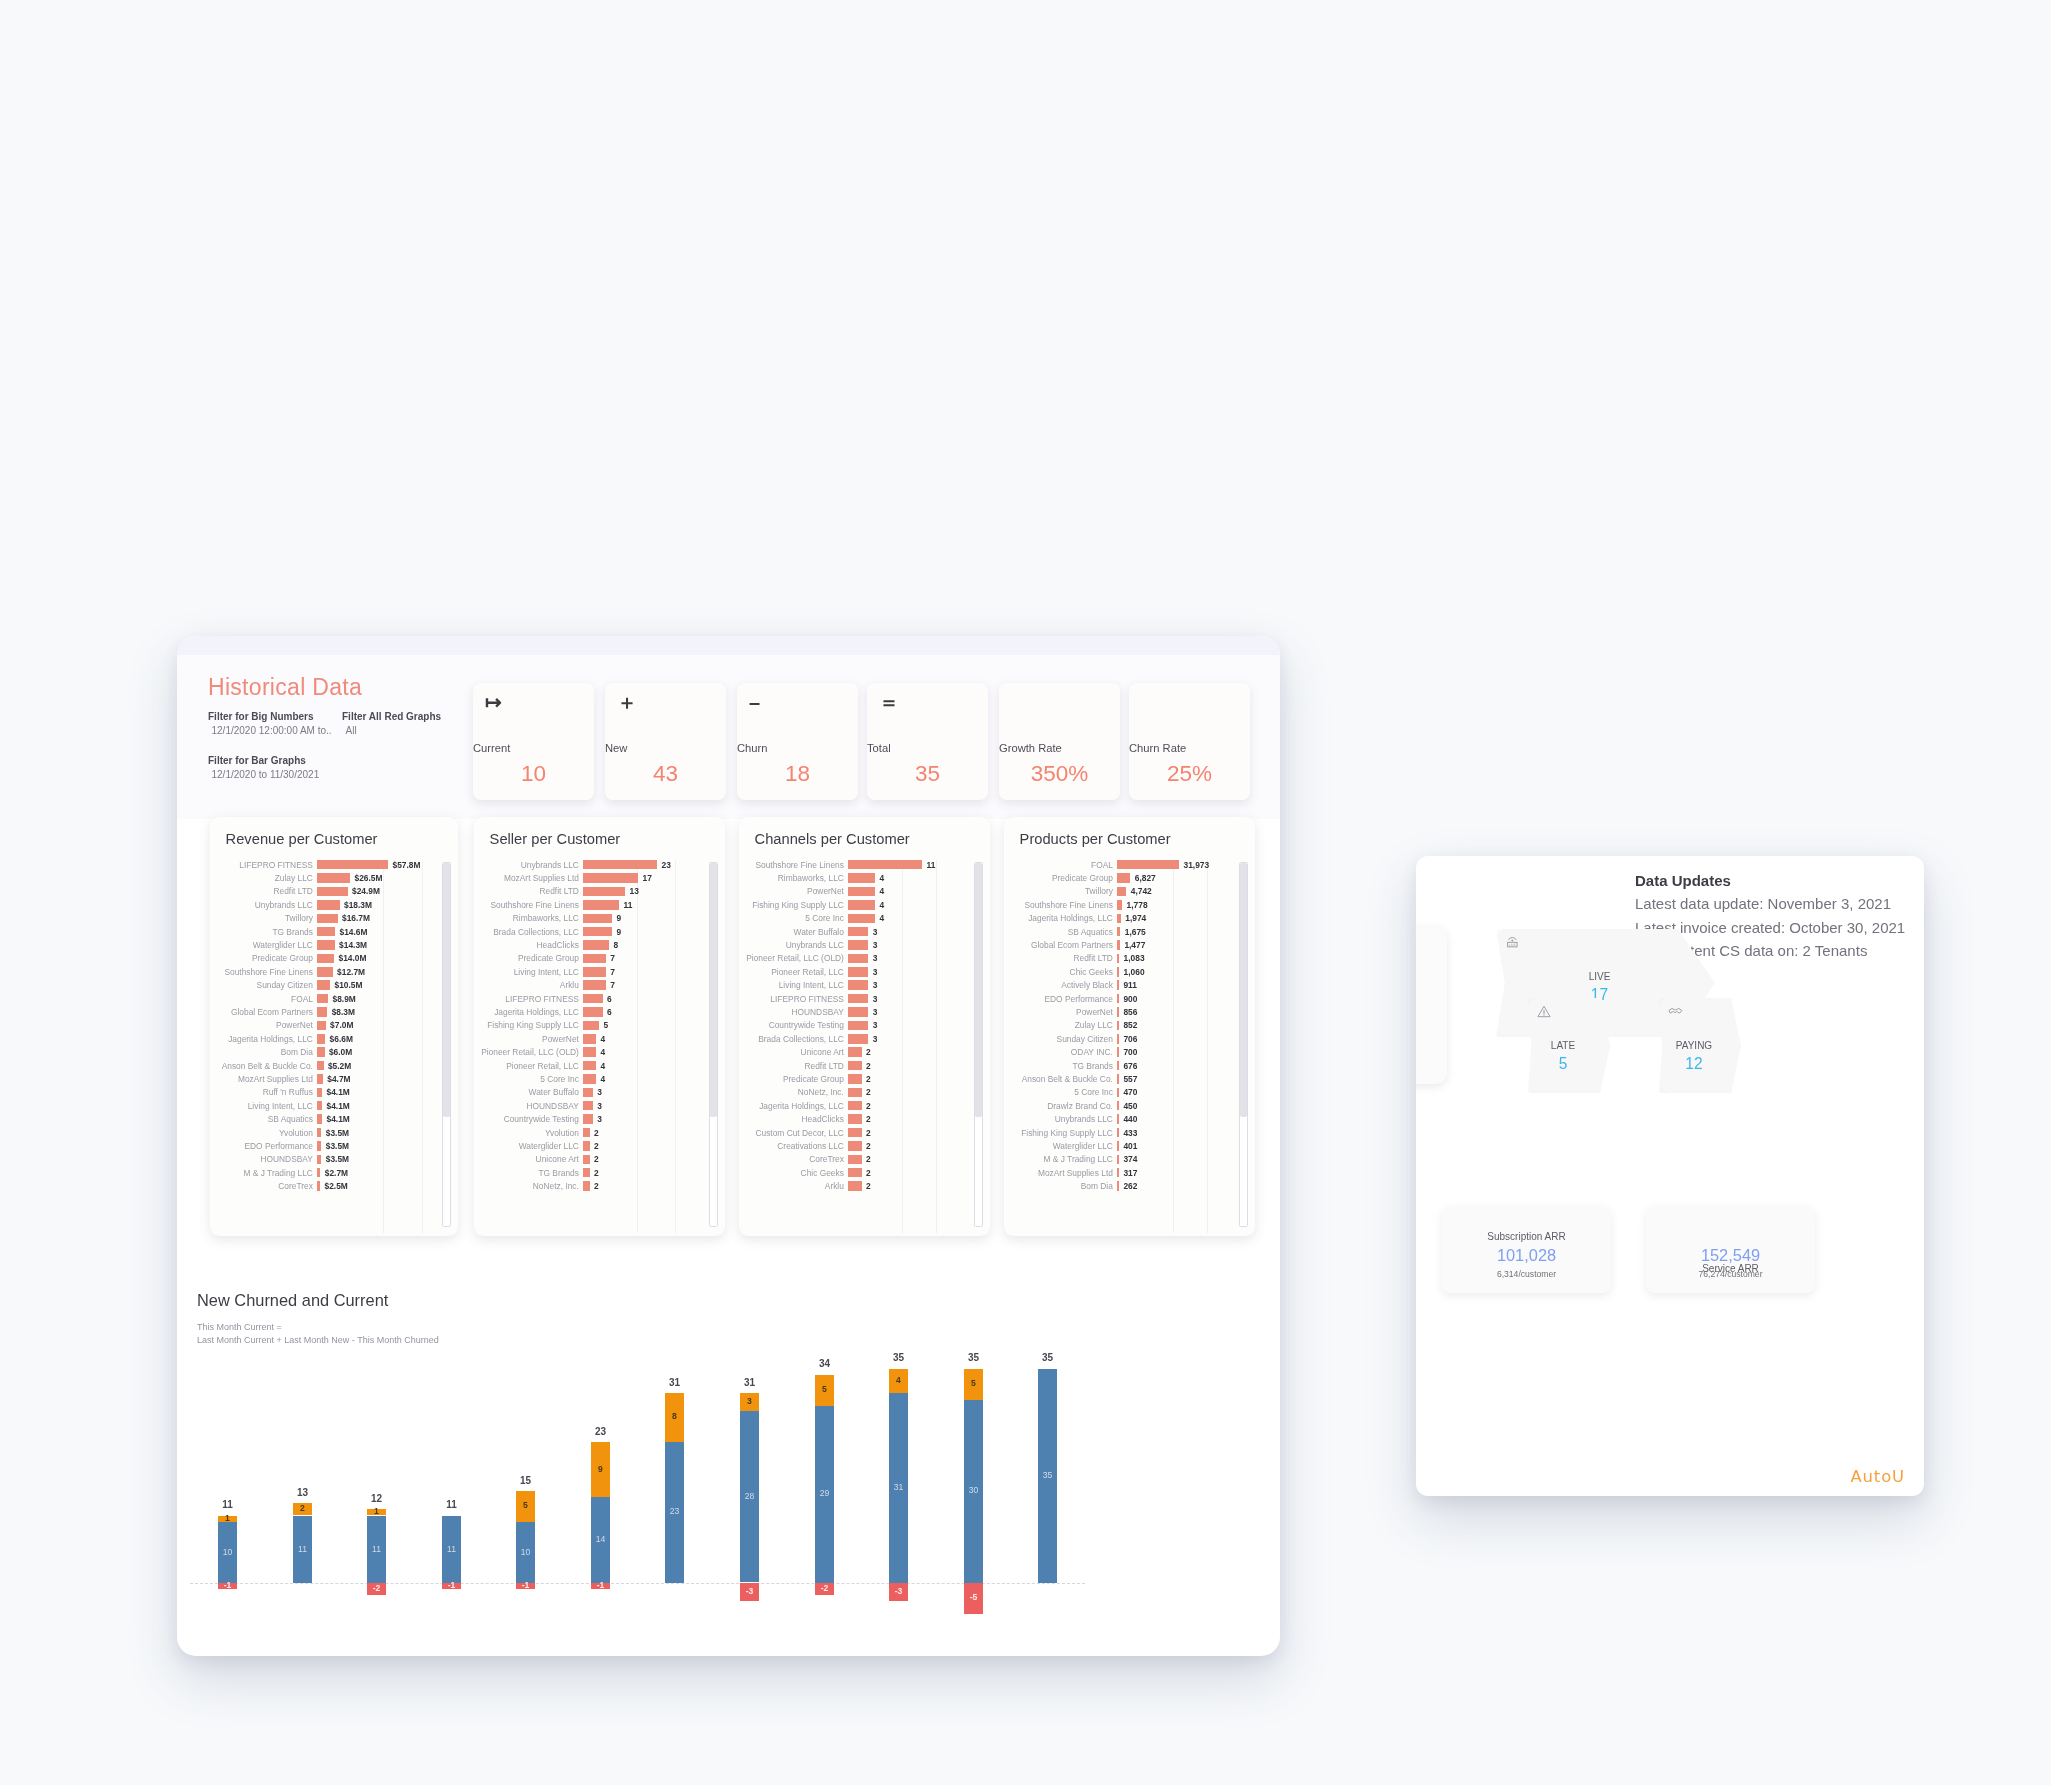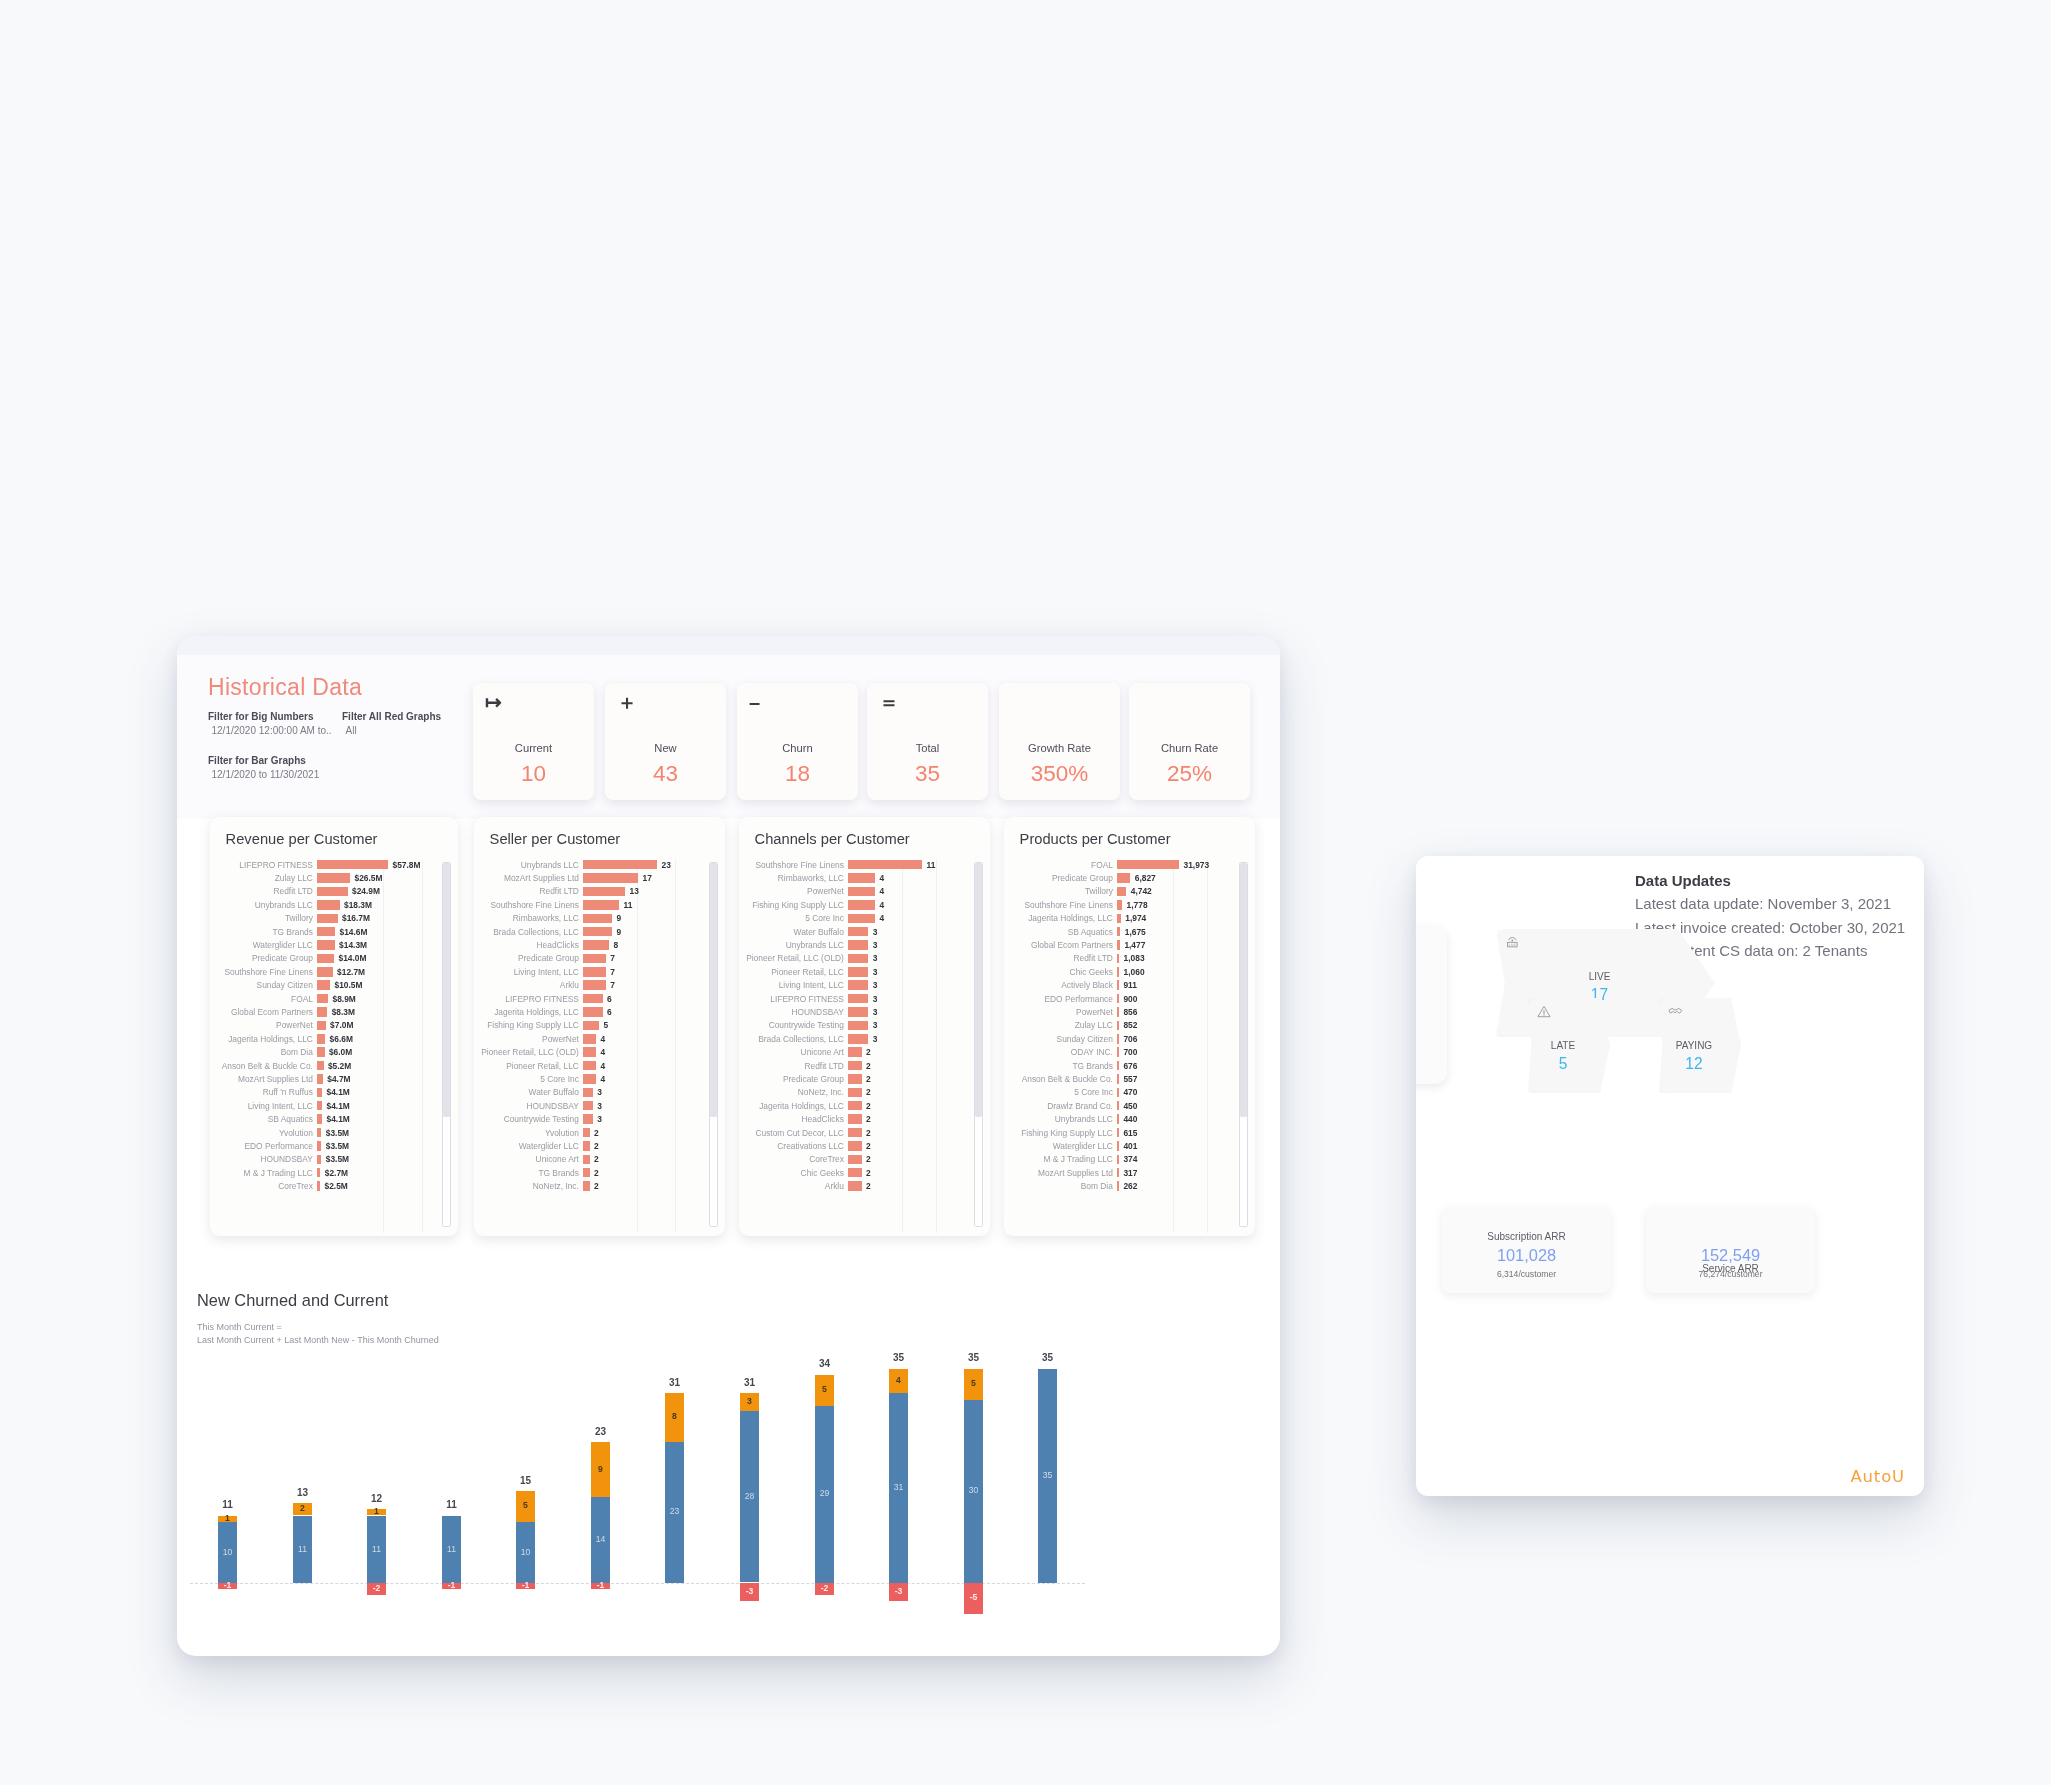--- a/index.html
+++ b/index.html
@@ -32,21 +32,21 @@
   .filter-label { font-weight:bold; color:#4b4b55; display:block; margin-bottom:2.6px; }
   .filter-value { color:#7b7b86; display:block; padding-left:3.5px; }
 
   
   .kpi-card {
     position:absolute; top:683px; width:121px; height:117px;
     background:#fdfcfa; border-radius:7.8px;
     box-shadow:0 3.5px 9.5px rgba(80,80,110,.13);
   }
   .kpi-icon { position:absolute; left:12px; top:8.6px; font-size:20px; color:#3b3b42; line-height:1; font-weight:600;}
-  .kpi-label { position:absolute; left:0; right:0; top:59px; text-align:center; font-size:11.2px; color:#4d4d57; }
+  .kpi-label { position:absolute; left:0; right:0; top:59px; font-size:11.2px; color:#4d4d57; }
   .kpi-value { position:absolute; left:0; right:0; top:78px; text-align:center; font-size:22.5px; color:#f4836f; }
 
   
   .chart-card {
     position:absolute; top:817px; height:419px;
     background:#fdfdfb; border-radius:9.5px;
     box-shadow:0 3.5px 11.2px rgba(80,80,110,.13);
     overflow:hidden;
   }
   .chart-card h3 {
@@ -894,21 +894,21 @@
         <div class="bar-track">
           <span class="bar-fill" style="width: 1.9px;"></span>
         </div>
         <div class="bar-val">440</div>
       </div>
       <div class="bar-row">
         <div class="bar-name" style="width: 108px;">Fishing King Supply LLC</div>
         <div class="bar-track">
           <span class="bar-fill" style="width: 1.9px;"></span>
         </div>
-        <div class="bar-val">615</div>
+        <div class="bar-val">433</div>
       </div>
       <div class="bar-row">
         <div class="bar-name" style="width: 108px;">Waterglider LLC</div>
         <div class="bar-track">
           <span class="bar-fill" style="width: 1.9px;"></span>
         </div>
         <div class="bar-val">401</div>
       </div>
       <div class="bar-row">
         <div class="bar-name" style="width: 108px;">M &amp; J Trading LLC</div>

